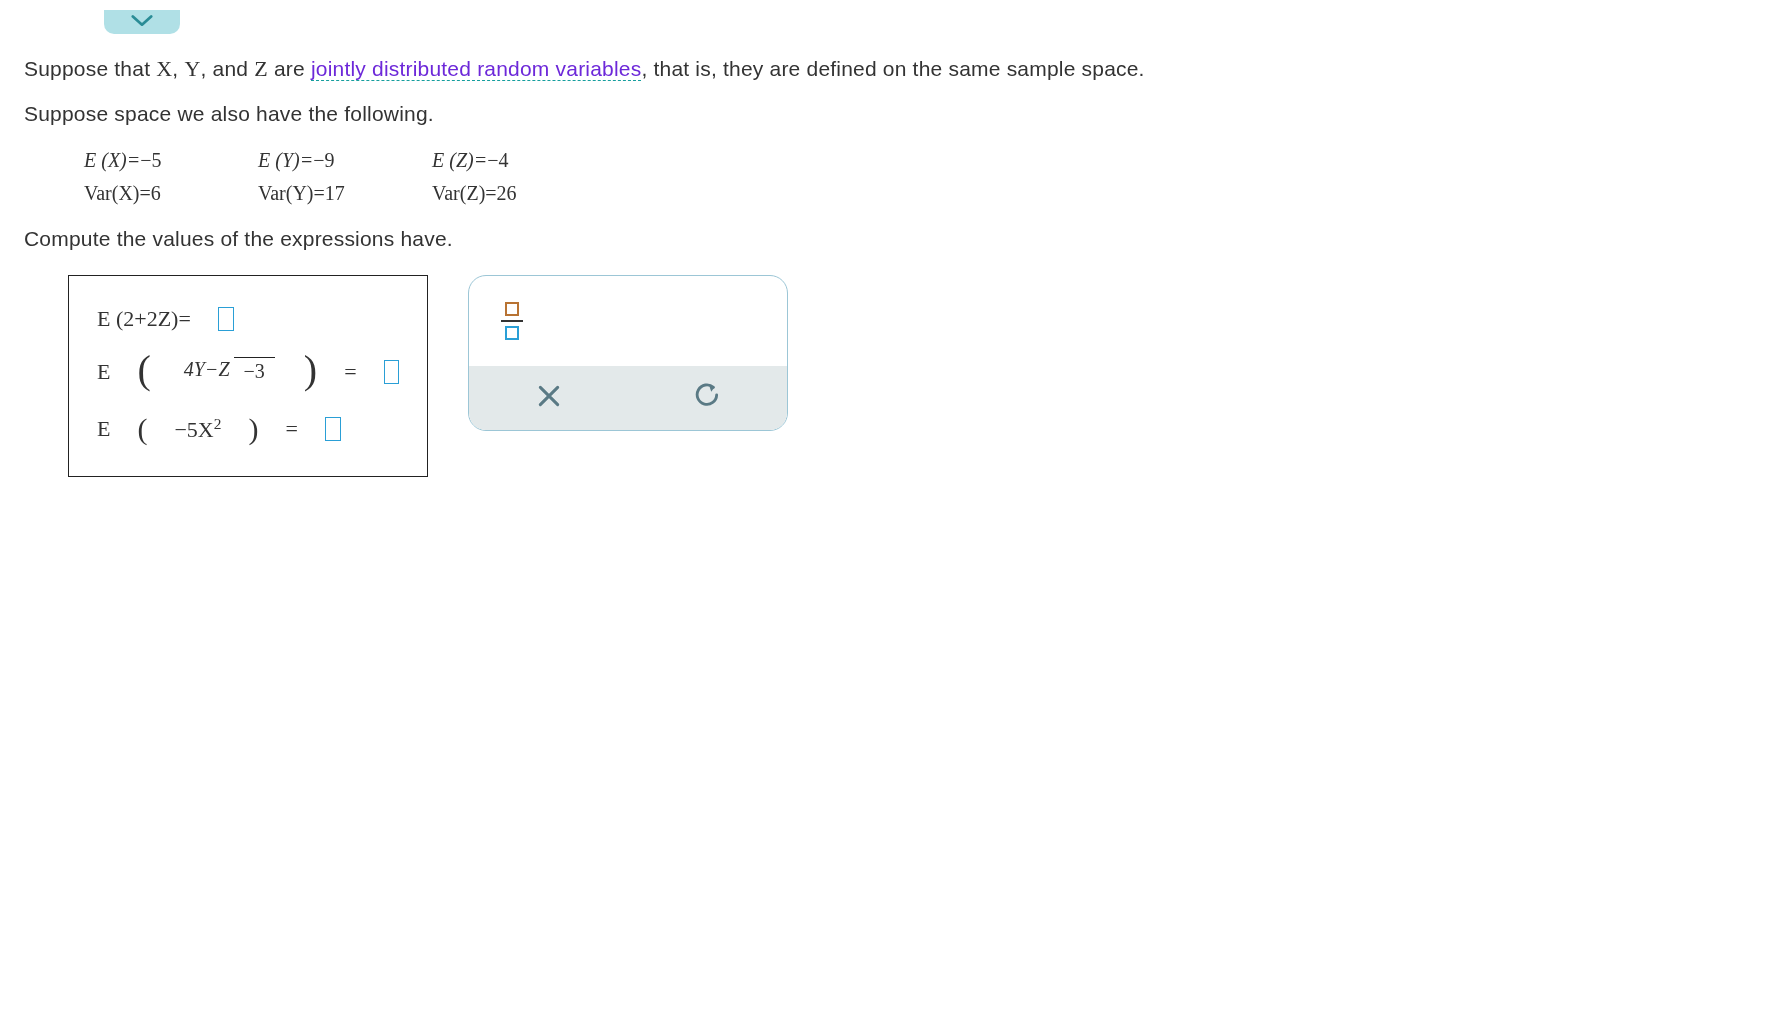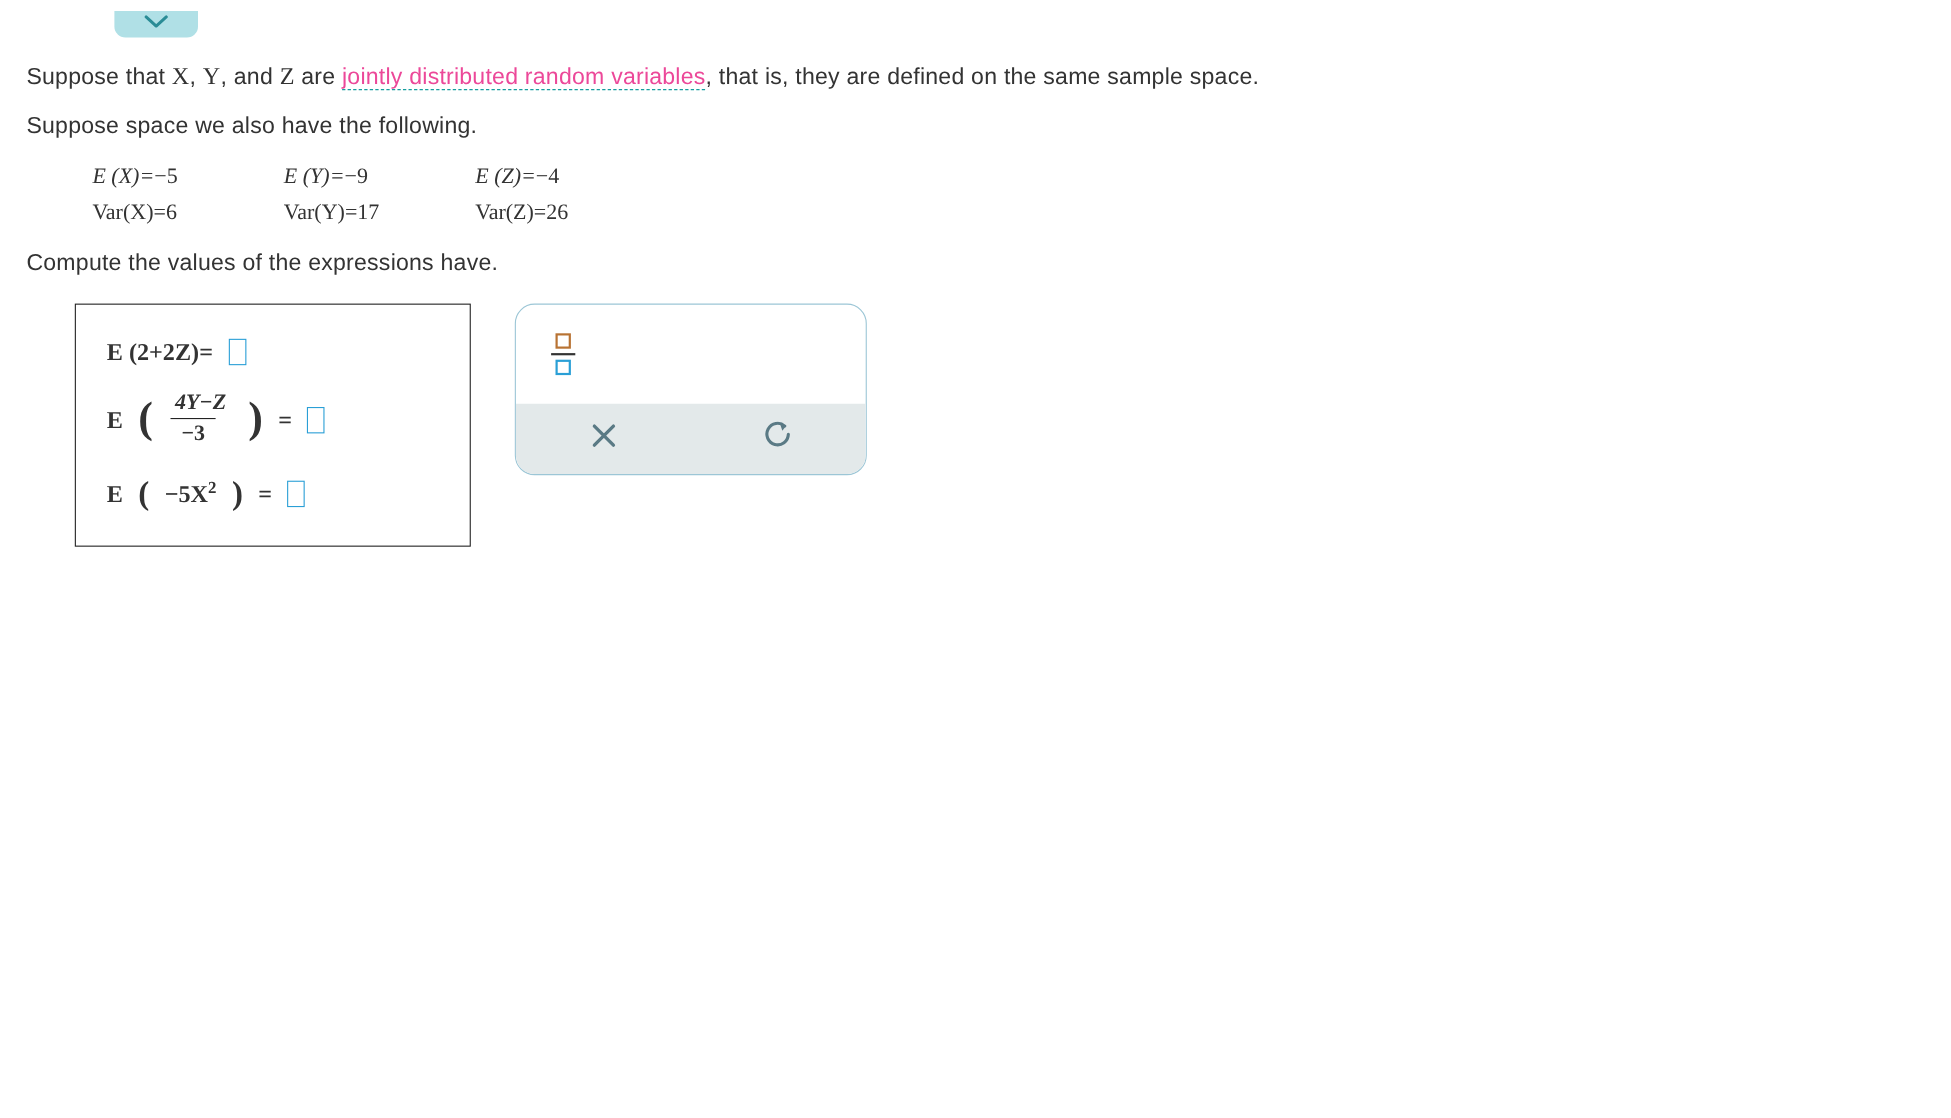--- a/index.html
+++ b/index.html
@@ -23,21 +23,21 @@
     margin-bottom: 12px;
   }
   .chevron-tab svg { width: 22px; height: 14px; }
   .para {
     font-size: 21px;
     line-height: 1.55;
     margin: 6px 0 12px 0;
     letter-spacing: 0.2px;
   }
   .link {
-    color: #ec4899;
+    color: #6d28d9;
     text-decoration: none;
     border-bottom: 1px dashed #159e9e;
     cursor: pointer;
     text-align: center;
   }
   .math { font-family: 'Times New Roman', Times, serif; font-size: 22px; }
   .math .it { font-style: italic; }
   .given {
     margin: 18px 0 18px 60px;
   }
@@ -56,40 +56,39 @@
     margin-left: 44px;
   }
   .answer-box {
     border: 1.5px solid #222;
     padding: 24px 28px;
     width: 360px;
   }
   .expr-line {
     display: flex;
     align-items: center;
-    gap: 14px;
+    gap: 27px;
     margin: 24px 0;
     font-size: 22px;
-    font-weight: bold;
   }
   .expr-line:first-child { margin-top: 6px; }
   .expr-line:last-child { margin-bottom: 6px; }
   .answer-input {
     display: inline-block;
     width: 16px;
     height: 24px;
     border: 1.6px solid #2a9fd6;
     background: #fff;
     vertical-align: middle;
   }
   .bigparen { font-size: 40px; font-family: 'Times New Roman', Times, serif; line-height: 0.8; position: relative; top: -2px; }
   .frac {
     display: inline-flex;
-    flex-direction: column;
-    align-items: flex-start;
+    flex-direction: row;
+    align-items: center;
     vertical-align: middle;
     font-size: 20px;
     margin: 0 2px;
     position: relative;
     top: -2px;
   }
   .frac .num { padding: 0 4px 2px 4px; }
   .frac .den { border-top: 1.3px solid #222; padding: 2px 10px 0 10px; }
   .tool-panel {
     border: 1.5px solid #9cc6d6;

